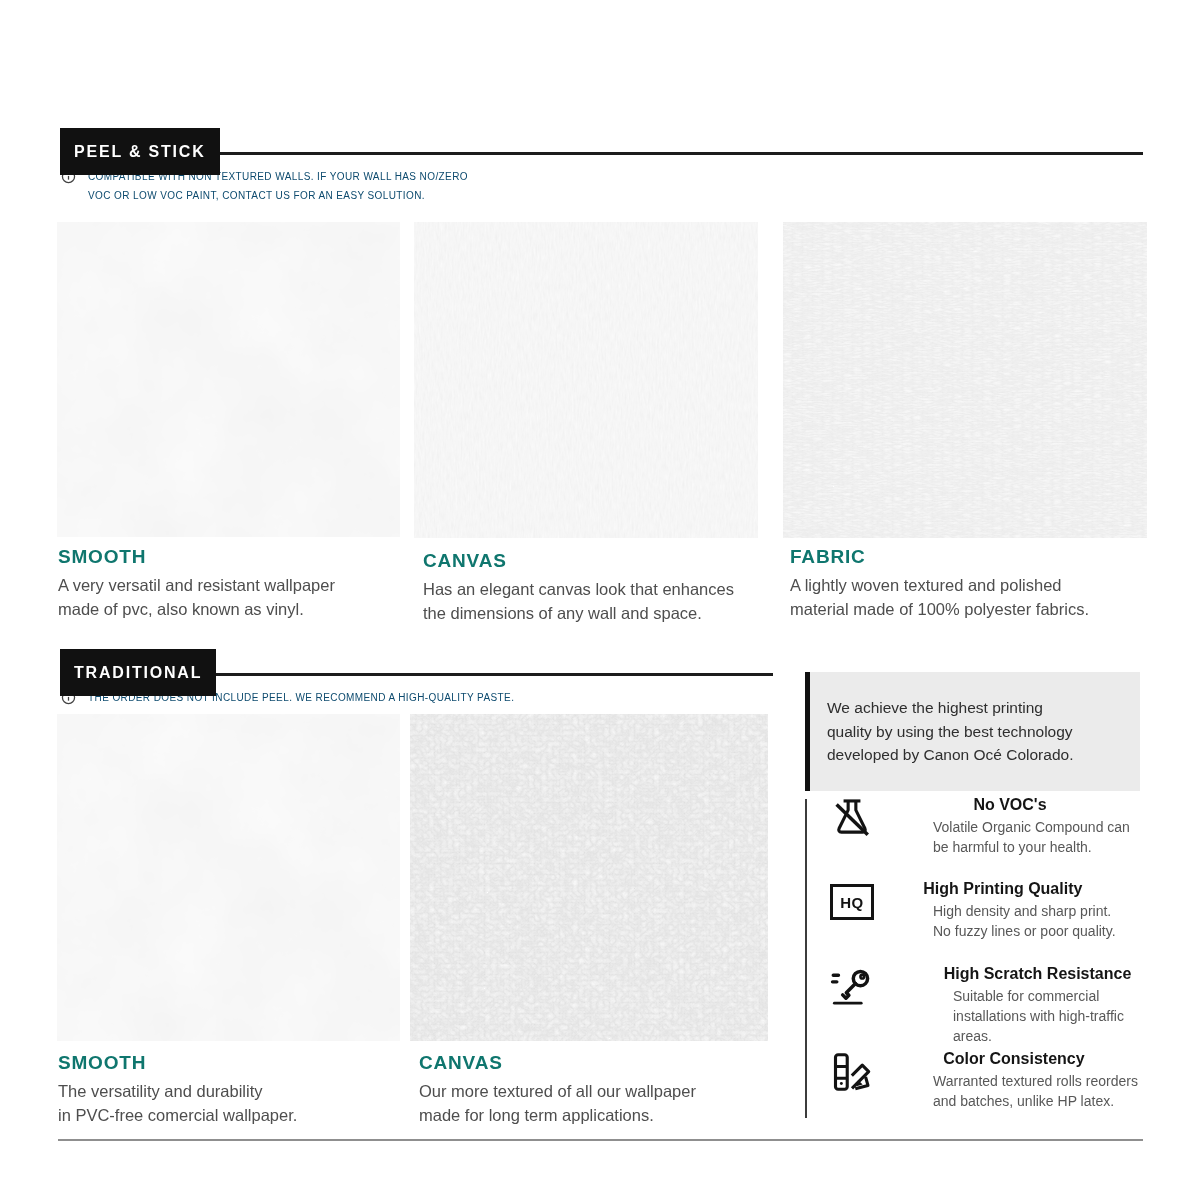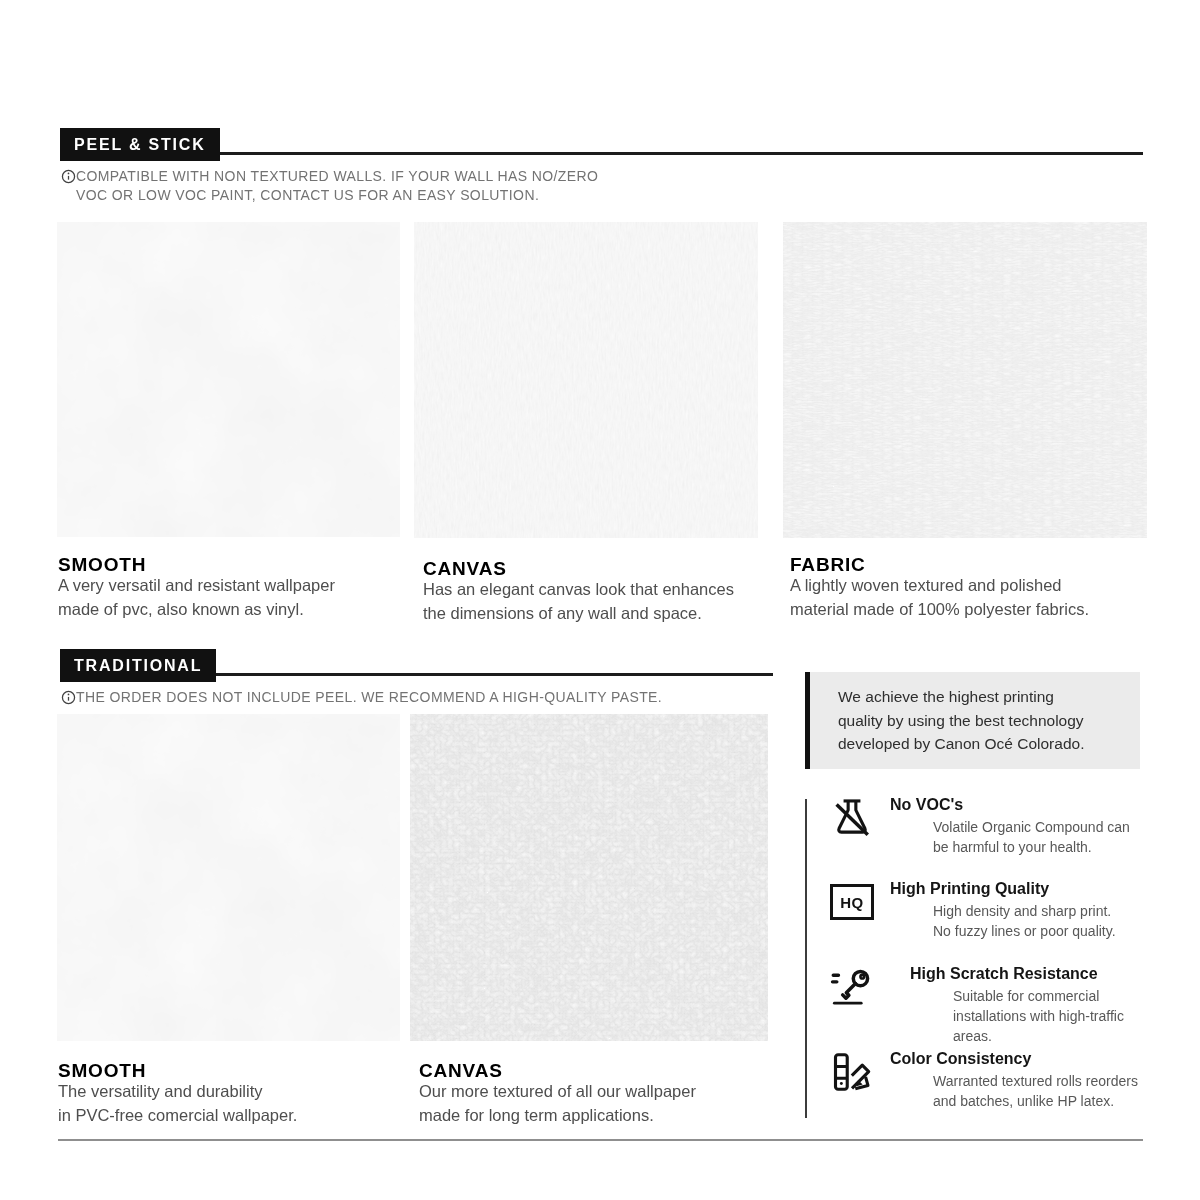--- a/index.html
+++ b/index.html
@@ -6,67 +6,67 @@
   .canvas{
     position:relative;width:1200px;height:1200px;background:#ffffff;overflow:hidden;
     font-family:"Liberation Sans","DejaVu Sans",sans-serif;color:#222;
   }
   .title{
     position:absolute;left:500px;top:48px;transform:translateX(-50%);
     font-size:42px;font-weight:400;letter-spacing:3px;color:#151515;white-space:nowrap;margin:0;
   }
   .badge{
     position:absolute;background:#111;color:#fff;font-size:16px;font-weight:700;
-    letter-spacing:1.8px;padding:8px 14px;line-height:17px;z-index:2;white-space:nowrap;
+    letter-spacing:1.8px;padding:15px 14px;line-height:17px;z-index:2;white-space:nowrap;
   }
   .ps-badge{left:60px;top:128px;}
   .tr-badge{left:60px;top:649px;}
   .rule{position:absolute;height:2.5px;background:#1c1c1c;}
   .ps-rule{left:60px;top:152px;width:1083px;}
   .tr-rule{left:60px;top:673px;width:713px;}
   .note{
-    position:absolute;display:flex;gap:0;align-items:flex-start;
-    color:#737373;font-size:14px;letter-spacing:0.4px;line-height:19px;
+    position:absolute;display:flex;gap:12px;align-items:flex-start;
+    color:#0c4a6e;font-size:10px;letter-spacing:0.4px;line-height:19px;
   }
   .ps-note{left:61px;top:167px;}
   .tr-note{left:61px;top:688px;}
   .note .icn{flex:0 0 15px;margin-top:2px;display:block;}
   .pre{white-space:pre-line;}
   .swatch{position:absolute;background:#f5f5f5;box-shadow:inset 0 0 0 1px rgba(0,0,0,0.035);}
   .swatch svg{display:block;width:100%;height:100%;}
   .sw-ps-smooth{left:57px;top:222px;width:343px;height:315px;}
   .sw-ps-canvas{left:414px;top:222px;width:344px;height:316px;}
   .sw-ps-fabric{left:783px;top:222px;width:364px;height:316px;}
   .sw-tr-smooth{left:57px;top:714px;width:343px;height:327px;}
   .sw-tr-canvas{left:410px;top:714px;width:358px;height:327px;}
-  .sw-head{position:absolute;font-size:19px;font-weight:700;letter-spacing:0.8px;color:#000000;margin-top:8px;}
+  .sw-head{position:absolute;font-size:19px;font-weight:700;letter-spacing:0.8px;color:#0f766e;}
   .h-ps-1{left:58px;top:546px;}
   .h-ps-2{left:423px;top:550px;}
   .h-ps-3{left:790px;top:546px;}
   .h-tr-1{left:58px;top:1052px;}
   .h-tr-2{left:419px;top:1052px;}
   .sw-desc{position:absolute;font-size:16.5px;color:#4e4e4e;line-height:24px;}
   .d-ps-1{left:58px;top:573px;}
   .d-ps-2{left:423px;top:577px;}
   .d-ps-3{left:790px;top:573px;}
   .d-tr-1{left:58px;top:1079px;}
   .d-tr-2{left:419px;top:1079px;}
   .quote{
-    position:absolute;left:805px;top:672px;width:335px;height:97px;background:#ebebeb;
-    border-left:5px solid #111;box-sizing:border-box;display:flex;align-items:center;padding:0 28px;
+    position:absolute;left:805px;top:672px;width:335px;height:119px;background:#ebebeb;
+    border-left:5px solid #111;box-sizing:border-box;display:flex;align-items:center;padding:0 17px;
   }
   .quote-text{font-size:15.5px;line-height:23.5px;color:#2e2e2e;}
   .feat-rule{position:absolute;left:805px;top:799px;width:2px;height:319px;background:#3c3c3c;}
   .feature{position:absolute;left:830px;width:335px;display:flex;gap:12px;}
   .f1{top:796px;}
   .f2{top:880px;}
   .f3{top:965px;gap:32px;}
   .f4{top:1050px;}
   .f-icon{flex:0 0 48px;}
-  .f-title{font-size:16px;font-weight:700;color:#151515;margin:0 0 3px 0;}
+  .f-title{font-size:16px;font-weight:700;color:#151515;margin:0 0 3px 0;text-align:center;}
   .f-desc{font-size:14px;color:#585858;line-height:20px;margin-left:43px;}
   .hq{
     width:38px;height:30px;border:3px solid #131313;border-radius:0;margin-top:4px;
     display:flex;align-items:center;justify-content:center;
     font-size:15px;font-weight:700;color:#131313;letter-spacing:0.5px;
   }
   .bottom-divider{position:absolute;left:58px;top:1139px;width:1085px;height:2px;background:#8f8f8f;}
   .defs{position:absolute;width:0;height:0;overflow:hidden;}
 </style>
 </head>

